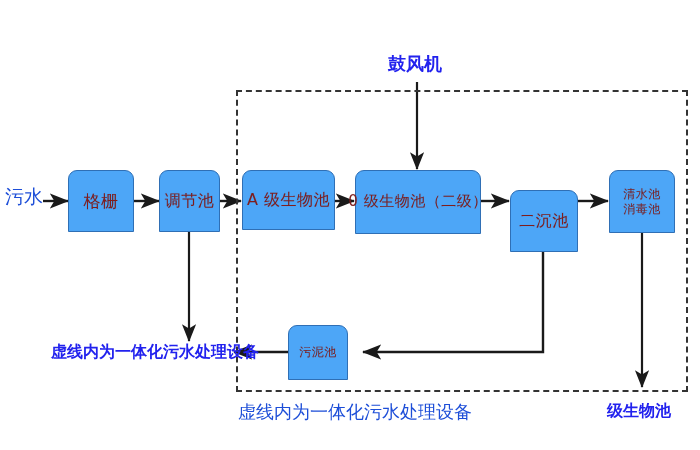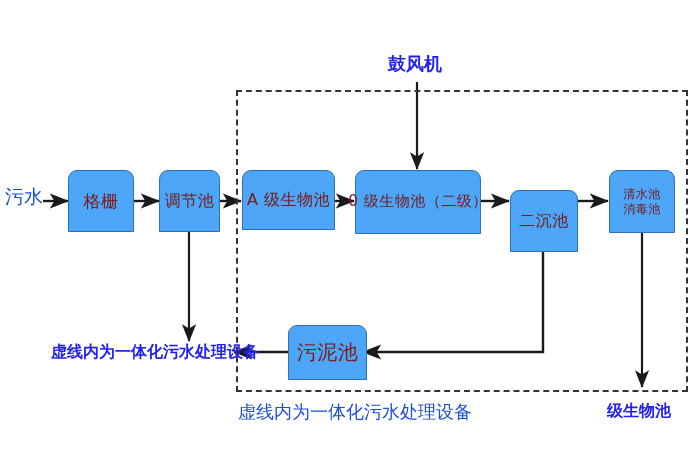--- a/index.html
+++ b/index.html
@@ -125,21 +125,21 @@
 
   <div class="node" style="left:510px; top:170px; width:68px; height:62px; font-size:16px;margin-top:20px;">
     <span class="node-line">二沉池</span>
   </div>
 
   <div class="node" style="left:609px; top:170px; width:66px; height:63px; font-size:12px;">
     <span class="node-line">清水池</span>
     <span class="node-line">消毒池</span>
   </div>
 
-  <div class="node" style="left:288px; top:325px; width:79px; height:55px; font-size:20px;">
+  <div class="node" style="left:288px; top:325px; width:60px; height:55px; font-size:12px;">
     <span class="node-line">污泥池</span>
   </div>
 
   <div class="label label-black" style="left:5px; top:184px; font-size:19px;">污水</div>
 
   <div class="label label-blue" style="left:388px; top:52px; font-size:18px; font-weight:bold;text-align:right;">鼓风机</div>
 
   <div class="label label-blue" style="left:51px; top:342px; font-size:16px; font-weight:bold;">虚线内为一体化污水处理设备</div>
 
   <div class="label label-black" style="left:238px; top:400px; font-size:18px;">虚线内为一体化污水处理设备</div>

